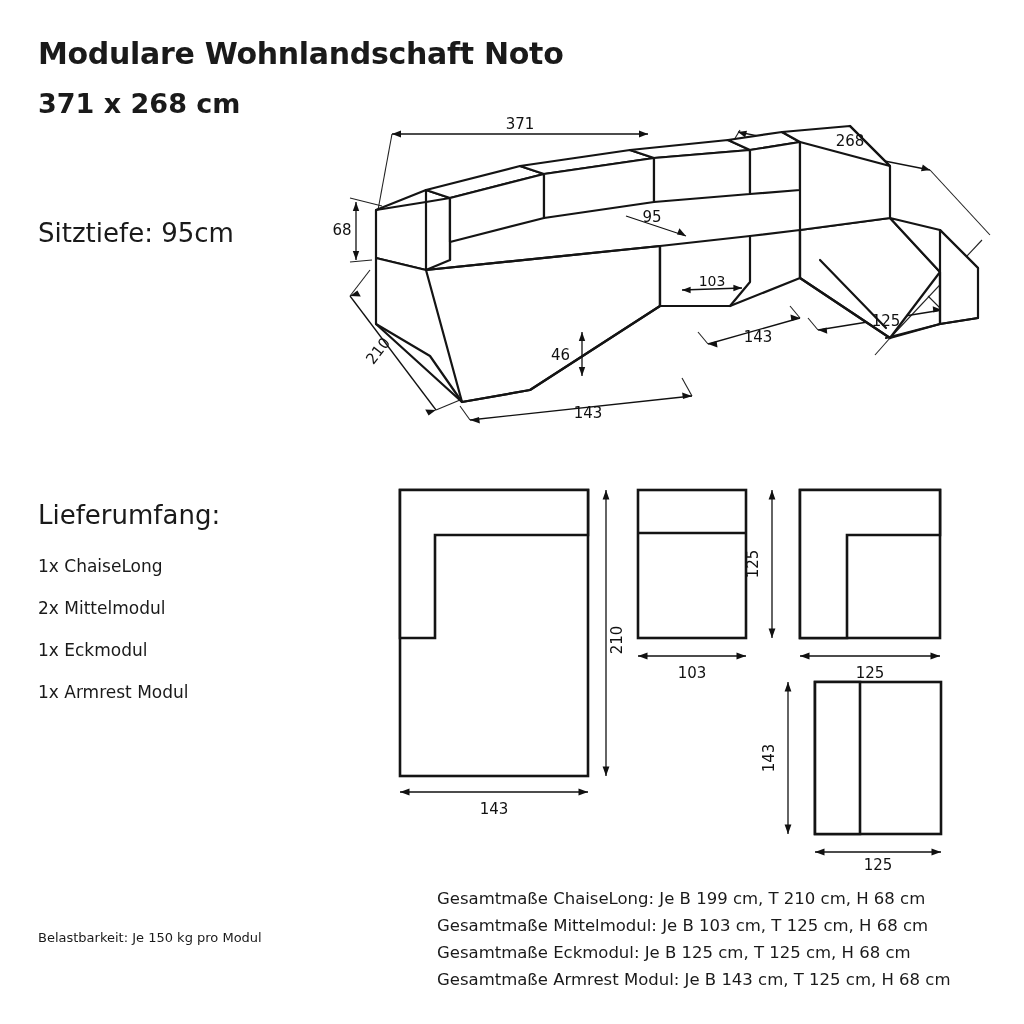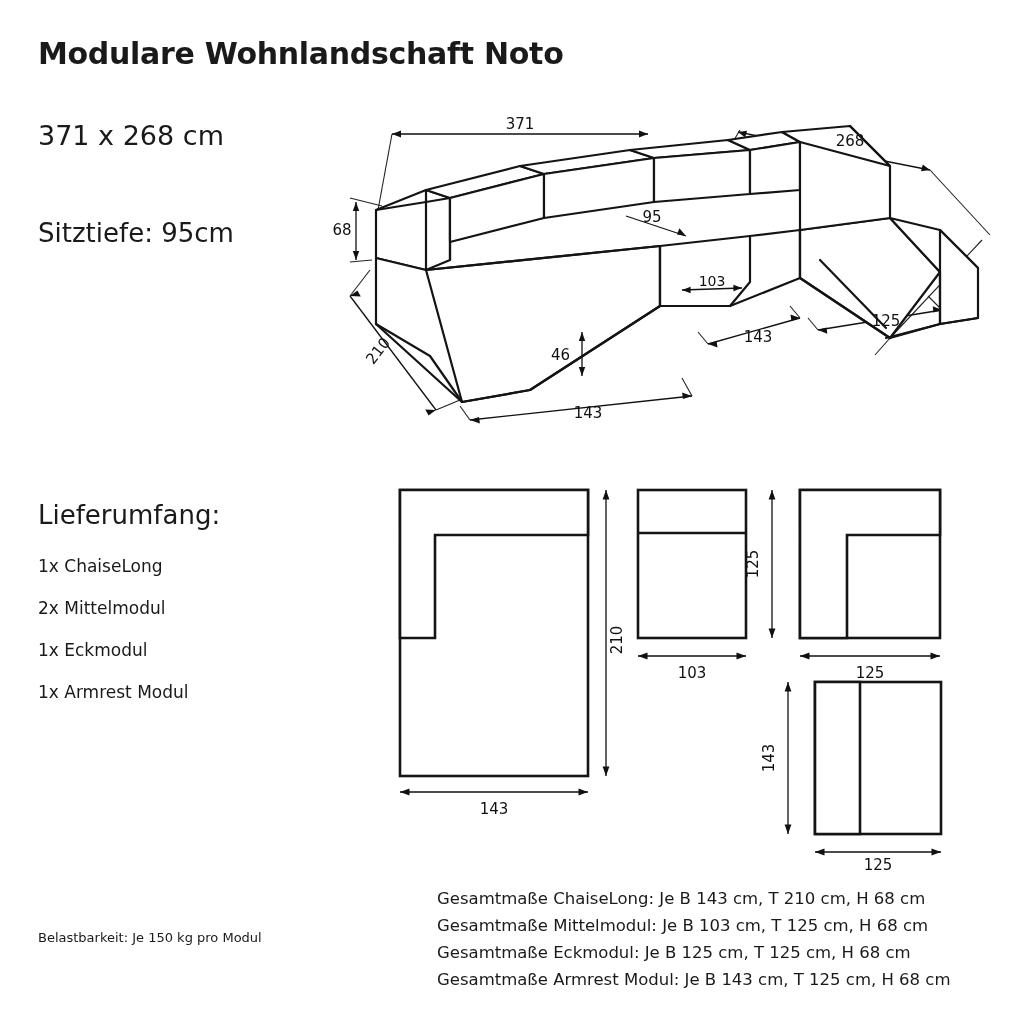--- a/index.html
+++ b/index.html
@@ -30,23 +30,22 @@
     font-size: 30px;
     font-weight: bold;
     letter-spacing: -0.3px;
     white-space: nowrap;
   }
   .subtitle {
     position: absolute;
     left: 38px;
     top: 88px;
     font-size: 27px;
-    font-weight: normal;
-    white-space: nowrap;
-    margin-top: 32px;
+    font-weight: bold;
+    white-space: nowrap;
   }
   .seatdepth {
     position: absolute;
     left: 38px;
     top: 218px;
     font-size: 26px;
     font-weight: normal;
     white-space: nowrap;
   }
 
@@ -118,21 +117,21 @@
   <div class="scope-list">
     <div>1x ChaiseLong</div>
     <div>2x Mittelmodul</div>
     <div>1x Eckmodul</div>
     <div>1x Armrest Modul</div>
   </div>
 
   <div class="load-note">Belastbarkeit: Je 150 kg pro Modul</div>
 
   <div class="specs">
-    <div>Gesamtmaße ChaiseLong: Je B 143 cm, T 210 cm, H 68 cm</div>
+    <div>Gesamtmaße ChaiseLong: Je B 199 cm, T 210 cm, H 68 cm</div>
     <div>Gesamtmaße Mittelmodul: Je B 103 cm, T 125 cm, H 68 cm</div>
     <div>Gesamtmaße Eckmodul: Je B 125 cm, T 125 cm, H 68 cm</div>
     <div>Gesamtmaße Armrest Modul: Je B 143 cm, T 125 cm, H 68 cm</div>
   </div>
 
   <svg class="persp-svg" width="680" height="340" viewBox="0 0 680 340">
 
     <g class="thin">
 
       <line x1="48" y1="100" x2="62" y2="24"></line>

